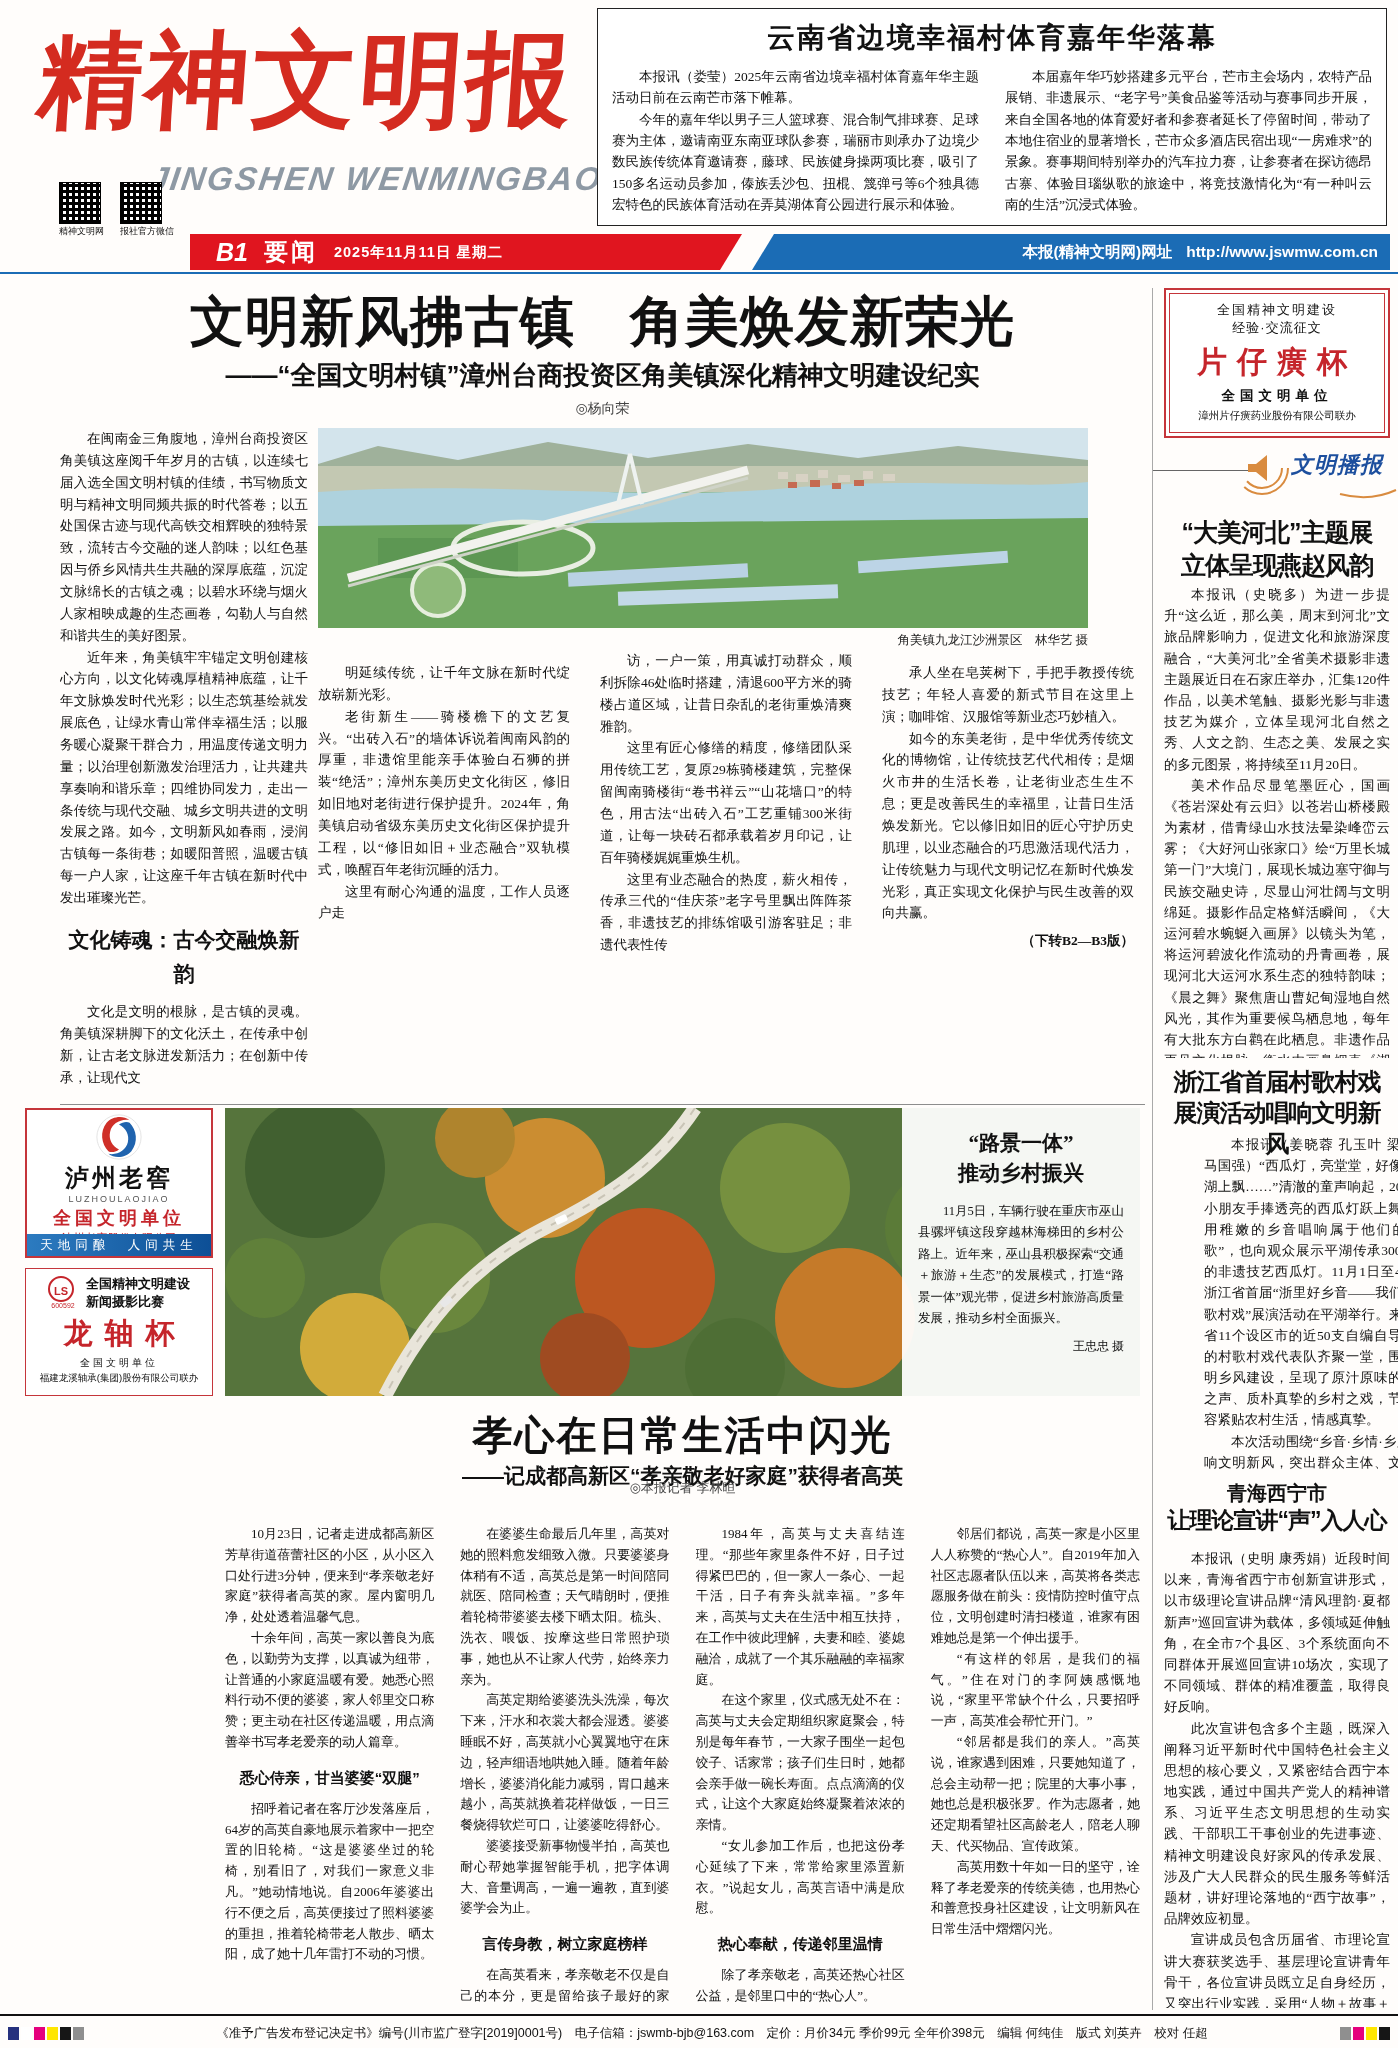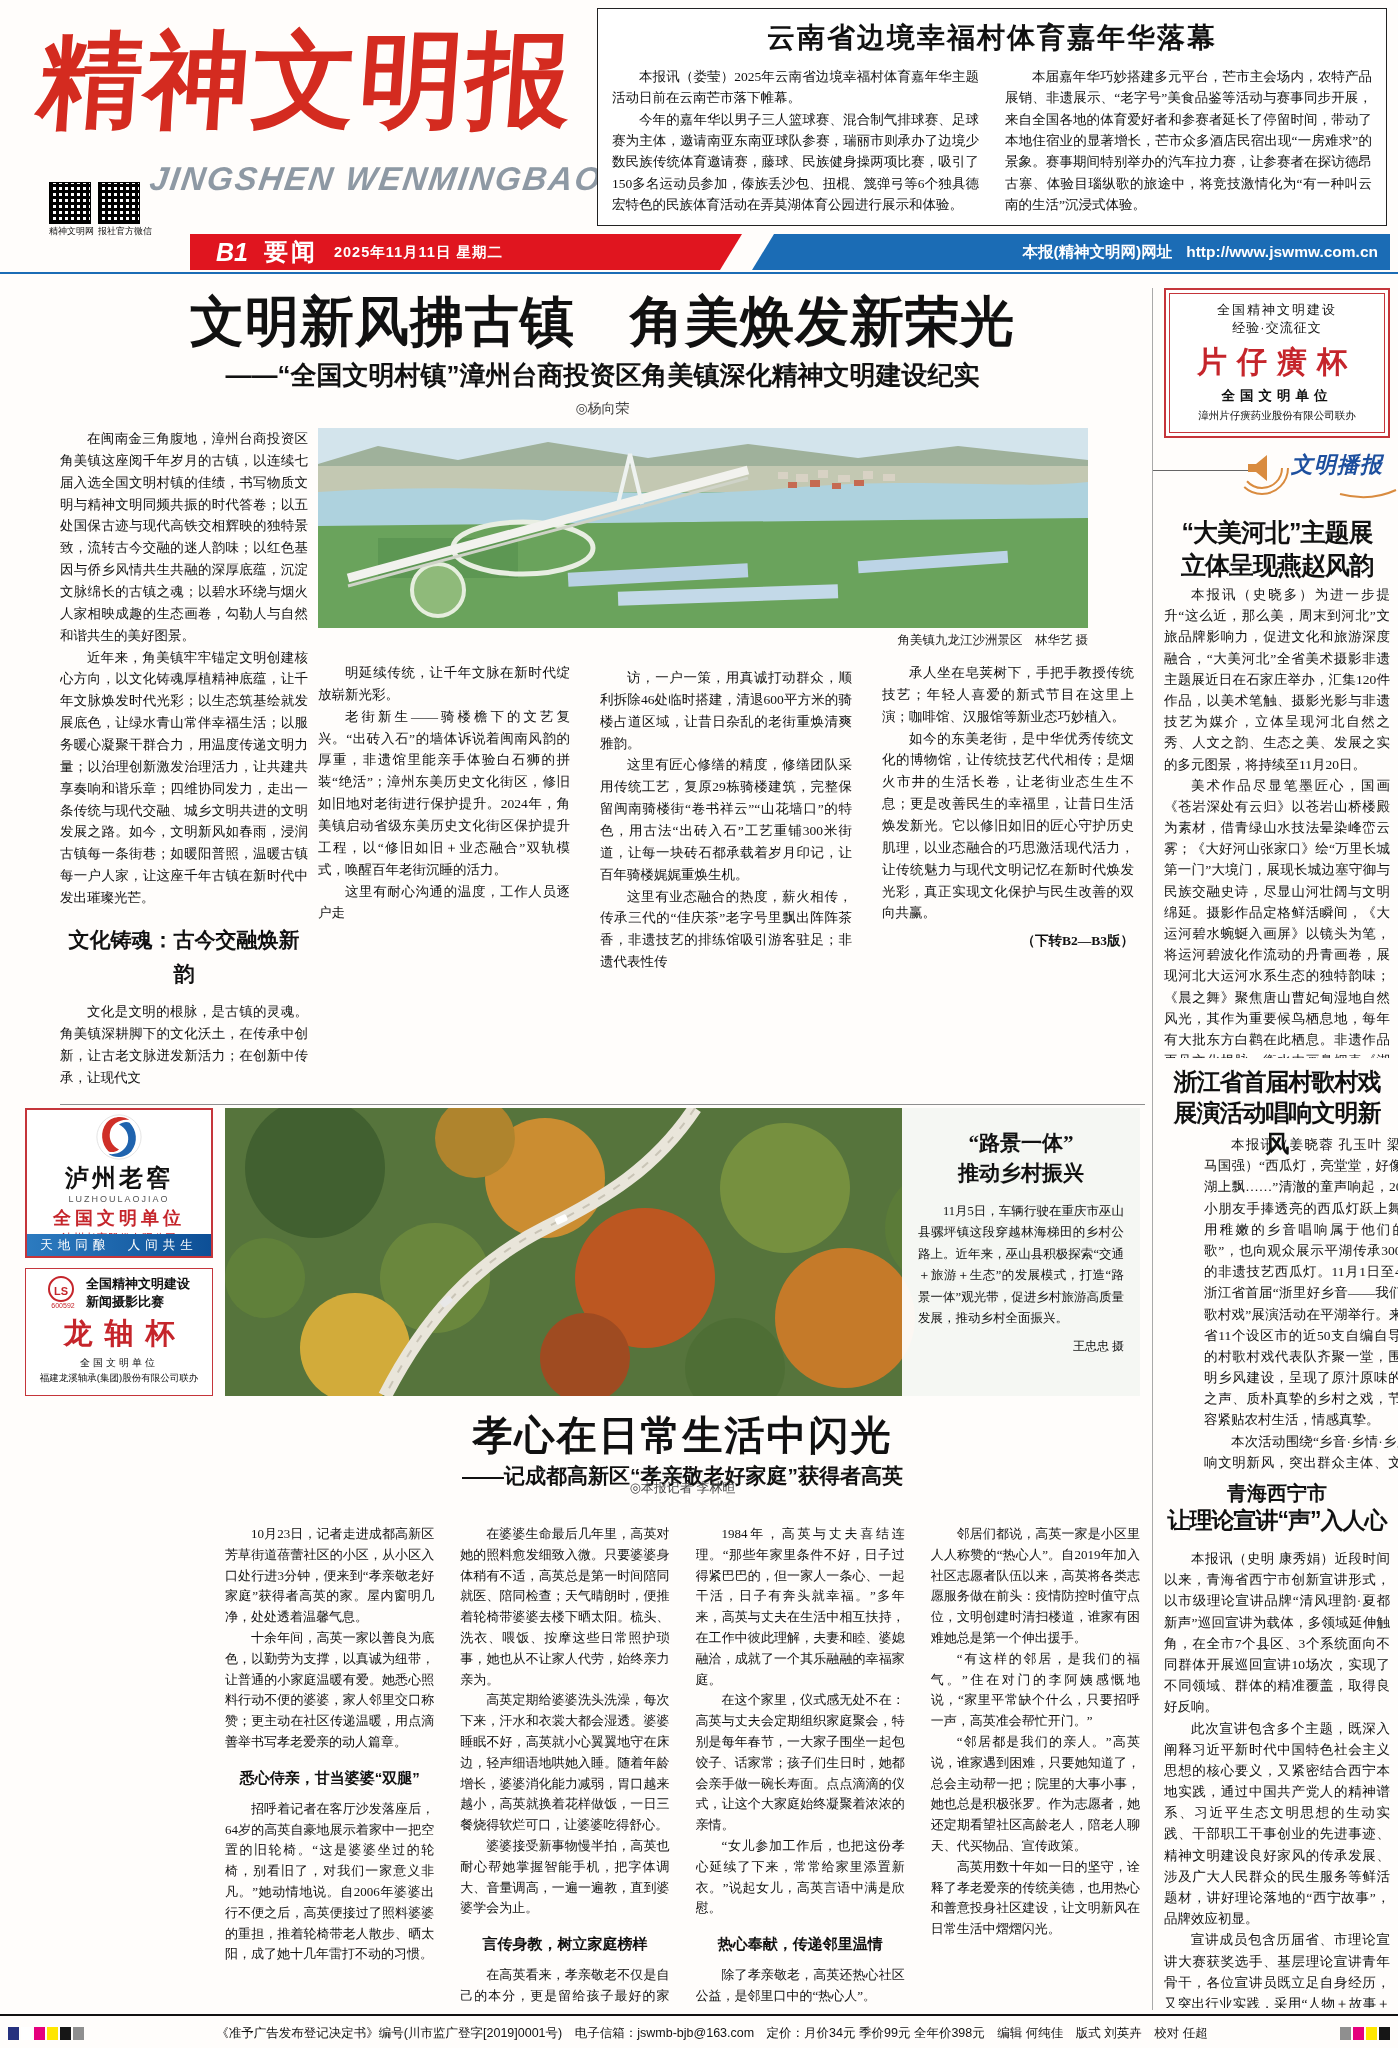--- a/index.html
+++ b/index.html
@@ -7,21 +7,21 @@
         font-family:"Liberation Sans","DejaVu Sans",sans-serif;color:#111;}
   .serif{font-family:"Liberation Serif","DejaVu Serif",serif;}
   p{margin:0;text-indent:2em;text-align:justify;}
 
   
   .masthead-title{position:absolute;left:28px;top:4px;width:556px;height:152px;line-height:152px;
     font-family:"DejaVu Serif",serif;font-weight:bold;font-size:104px;color:#d42b20;text-align:center;
     letter-spacing:3px;transform:skewX(-4deg);}
   .masthead-pinyin{position:absolute;left:150px;top:160px;font-size:33px;font-style:italic;font-weight:900;
     color:#8e99a4;letter-spacing:2px;transform:skewX(-8deg);white-space:nowrap;}
-  .qr-block{position:absolute;left:25px;top:182px;display:flex;gap:4px;padding-left:24px;}
+  .qr-block{position:absolute;left:35px;top:182px;display:flex;gap:16px;padding-left:24px;}
   .qr{width:40px;height:40px;border:1px solid #000;
       background-image:repeating-linear-gradient(0deg,#000 0 3px,transparent 3px 6px),
                        repeating-linear-gradient(90deg,#000 0 3px,#fff 3px 6px);}
   .qr-label{font-size:9px;text-align:center;margin-top:1px;letter-spacing:0;}
 
   
   .top-news{position:absolute;left:597px;top:8px;width:790px;height:218px;border:1.5px solid #222;
     box-sizing:border-box;padding:6px 14px;background:#fff;}
   .top-news h2{margin:4px 0 9px;font-size:28px;font-weight:900;text-align:center;letter-spacing:2px;}
   .top-news .cols{column-count:2;column-gap:26px;font-size:13.5px;line-height:1.58;height:158px;overflow:hidden;}
@@ -40,21 +40,21 @@
 
   
   .lead-headline{position:absolute;left:60px;top:286px;width:1085px;text-align:center;
     font-size:54px;font-weight:900;letter-spacing:1px;}
   .lead-sub{position:absolute;left:60px;top:358px;width:1085px;text-align:center;font-size:26px;font-weight:600;}
   .lead-byline{position:absolute;left:60px;top:400px;width:1085px;text-align:center;font-size:14px;color:#444;}
   .lead-col{position:absolute;font-size:13.5px;line-height:1.62;overflow:hidden;}
   .lead-col h3{font-size:21px;font-weight:900;text-align:center;margin:14px 0 10px;font-family:"Liberation Sans",sans-serif;}
   .col1{left:60px;top:428px;width:248px;height:674px;}
   .col2{left:318px;top:662px;width:252px;height:440px;}
-  .col3{left:600px;top:667px;width:252px;height:440px;}
+  .col3{left:600px;top:650px;width:252px;height:440px;}
   .col4{left:882px;top:662px;width:252px;height:440px;}
   .turn-note{text-align:right;text-indent:0;font-weight:bold;margin-top:6px;}
   .lead-photo{position:absolute;left:318px;top:428px;width:770px;height:200px;overflow:hidden;}
   .photo-caption{position:absolute;left:318px;top:632px;width:770px;text-align:right;font-size:12.5px;color:#222;}
 
   .h-divider{position:absolute;left:60px;top:1104px;width:1085px;height:1px;background:#8d8d8d;}
   .v-divider{position:absolute;left:1152px;top:288px;width:1px;height:1722px;background:#a9a9a9;}
 
   
   .pzh-box{position:absolute;left:1164px;top:288px;width:226px;height:150px;border:2px solid #c5353a;

